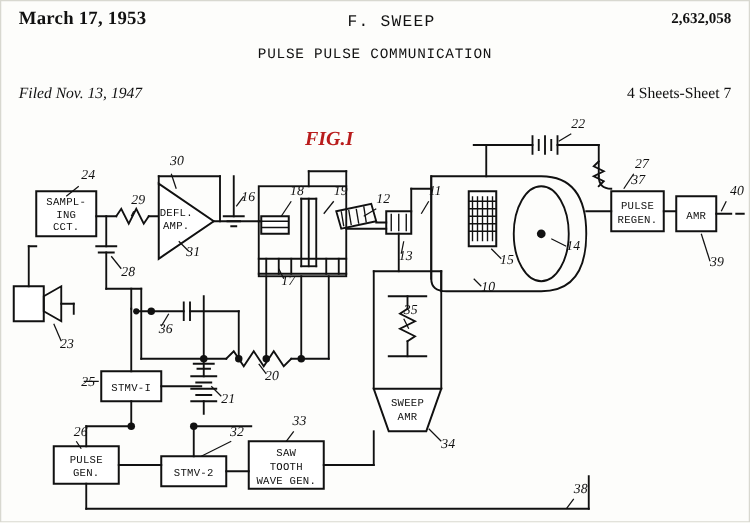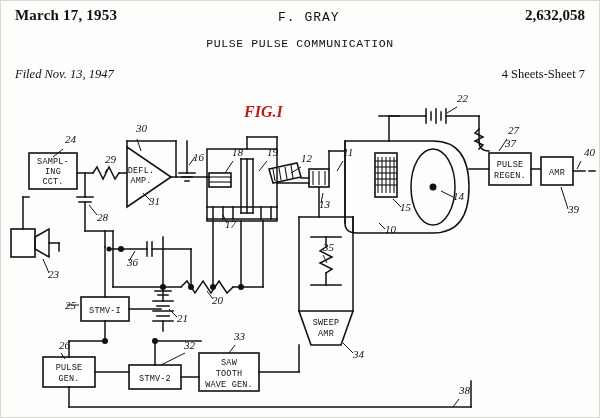--- a/index.html
+++ b/index.html
@@ -35,21 +35,21 @@
     font-size: 13px;
     letter-spacing: 1px;
     color: #111;
   }
   .hdr-patno {
     position: absolute;
     right: 14px;
     top: 6px;
     font-family: "Liberation Serif", serif;
     font-weight: bold;
-    font-size: 15px;
+    font-size: 12px;
     color: #111;
   }
   .hdr-title {
     position: absolute;
     left: 0;
     right: 0;
     top: 36px;
     text-align: center;
     font-family: "Liberation Mono", monospace;
     font-size: 11.5px;
@@ -127,21 +127,21 @@
   .dot {
     fill: #111;
   }
 </style>
 </head>
 <body>
 
 <div id="page">
 
   <div class="hdr-date">March 17, 1953</div>
-  <div class="hdr-inventor">F. GRAY</div>
+  <div class="hdr-inventor">F. SWEEP</div>
   <div class="hdr-patno">2,632,058</div>
   <div class="hdr-title">PULSE PULSE COMMUNICATION</div>
   <div class="hdr-filed">Filed Nov. 13, 1947</div>
   <div class="hdr-sheets">4 Sheets-Sheet 7</div>
   <div class="fig-label">FIG.I</div>
 
   <svg class="sheet" viewBox="0 0 600 418">
 
     <g>
       <path class="ln" d="M344 140 L344 222 Q344 232 356 232 L432 232 Q468 232 468 186 Q468 140 432 140 L356 140 Q344 140 344 140 Z"></path>

